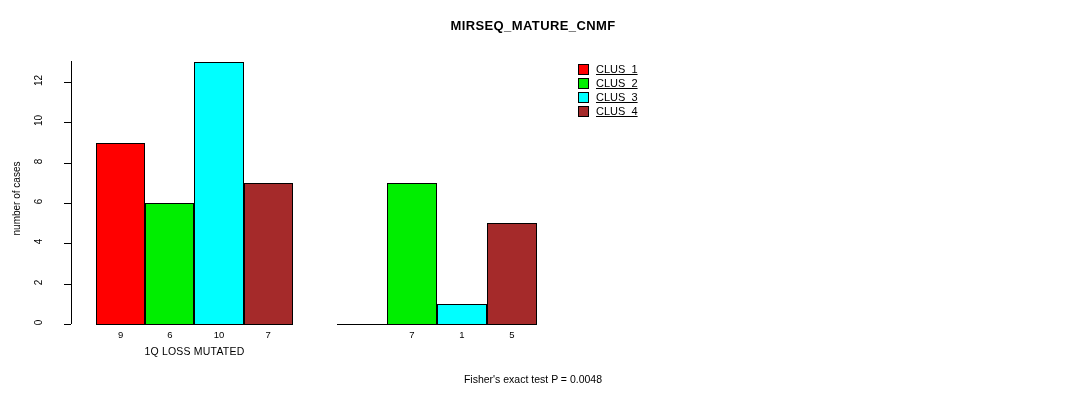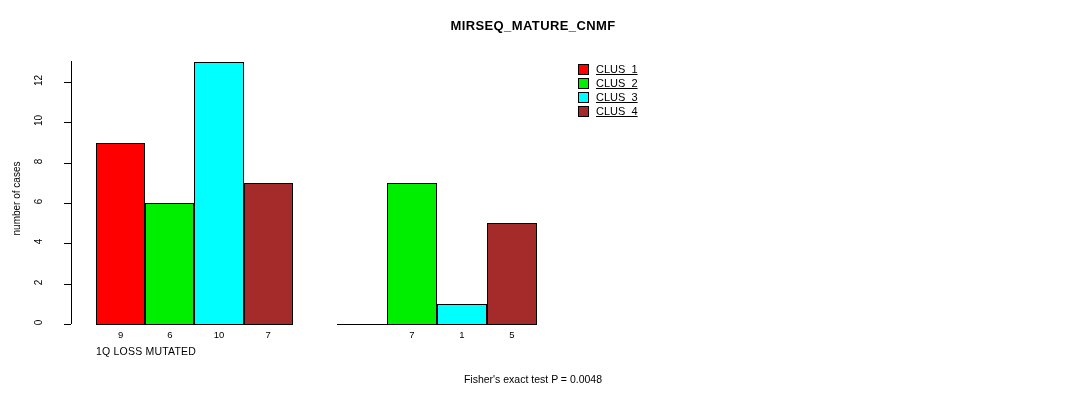--- a/index.html
+++ b/index.html
@@ -109,20 +109,21 @@
     display: flex;
   }
   .bar-count {
     text-align: center;
     font-size: 9.5px;
   }
   .group-label {
     position: absolute;
     top: 284px;
     left: 0;
+    text-align: center;
     font-size: 10.5px;
     letter-spacing: 0.2px;
     white-space: nowrap;
   }
 
   
   #legend {
     position: absolute;
     left: 578px;
     top: 62px;

